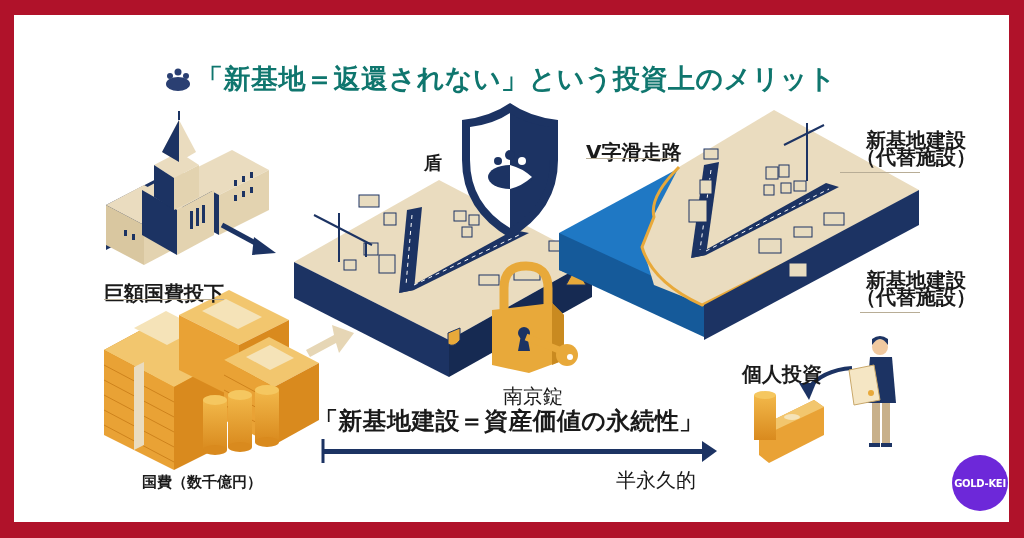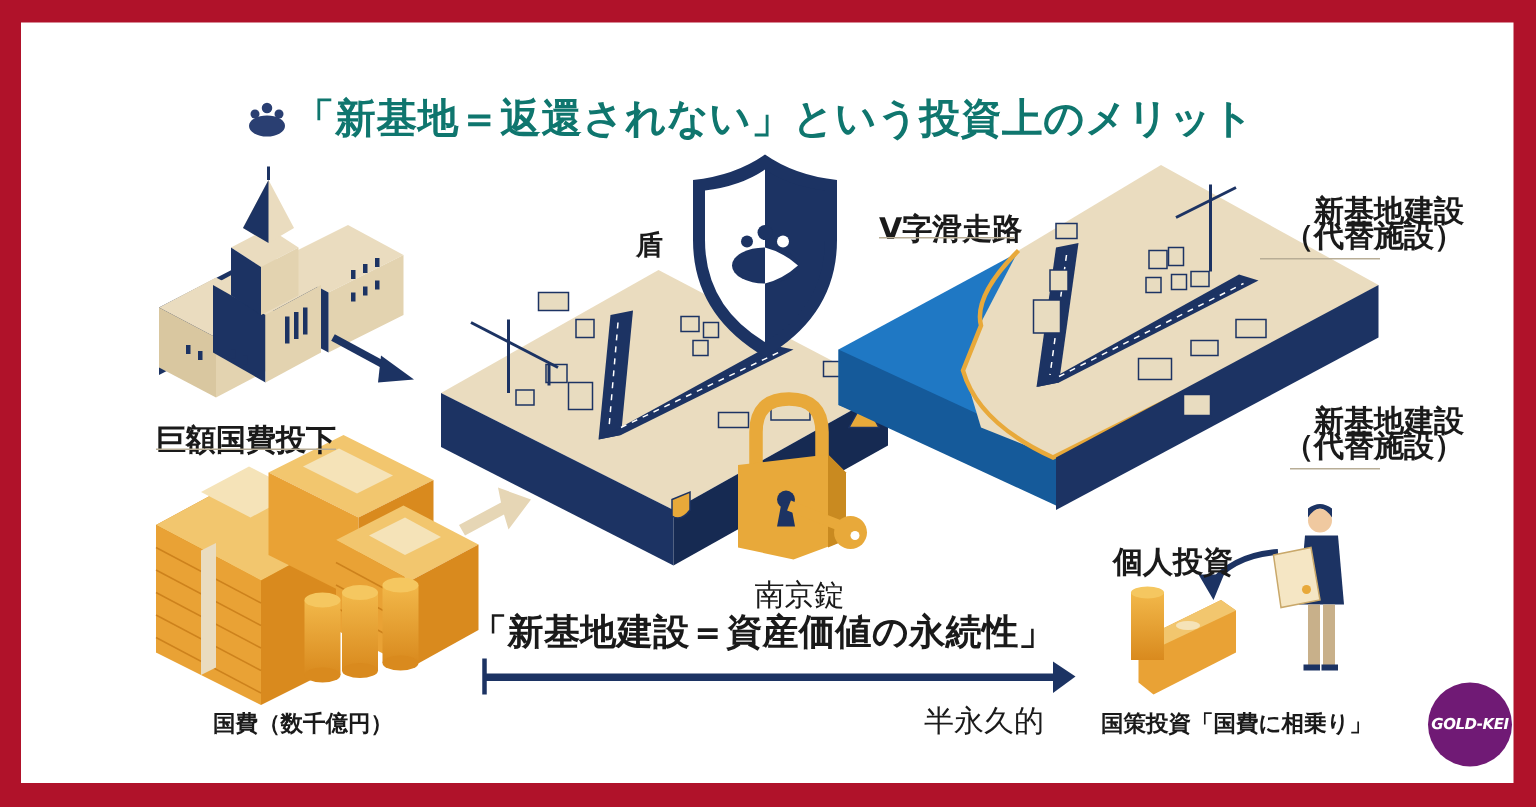--- a/index.html
+++ b/index.html
@@ -13,25 +13,25 @@
     position: absolute; left: 150px; top: 44px; height: 40px;
     display: flex; align-items: center; gap: 4px;
     color: #0f766e; font-weight: bold; font-size: 27px; letter-spacing: 0.5px; white-space: nowrap;
   }
   .title svg { width: 28px; height: 28px; }
   .label { position: absolute; color: #1a1a1a; font-weight: bold; white-space: nowrap; }
   .label-sm { font-size: 20px; }
   .label-md { font-size: 15px; }
   .label-lg { font-size: 24px; letter-spacing: 0.3px; }
   .leader { position: absolute; height: 1px; background: #b8ad96; }
-  .stack { line-height: 17px; text-align: right; }
+  .stack { line-height: 17px; text-align: center; }
   .badge {
     position: absolute; left: 938px; top: 440px; width: 56px; height: 56px; border-radius: 50%;
-    background: #701a75; color: #fff; font-size: 10px; font-weight: bold;
-    display: flex; align-items: center; justify-content: center; letter-spacing: -0.3px; font-style: italic;
+    background: #6d28d9; color: #fff; font-size: 10px; font-weight: bold;
+    display: flex; align-items: center; justify-content: center; letter-spacing: -0.3px;
   }
   svg.illu { position: absolute; left: 0; top: 0; }
 </style>
 </head>
 <body>
 
 <div class="frame">
 
   <svg class="illu" width="995" height="507" viewBox="0 0 995 507">
     <defs>
@@ -276,16 +276,15 @@
     <div>（代替施設）</div>
   </div>
   <div class="leader" style="left:846px; top:297px; width:60px;"></div>
 
   <div class="label label-lg" style="left:300px; top:390px;">「新基地建設＝資産価値の永続性」</div>
 
   <div class="label label-sm" style="left:602px; top:452px; font-weight:normal;">半永久的</div>
 
   <div class="label label-sm" style="left:728px; top:346px;">個人投資</div>
 
-  <div class="label label-md" style="left:720px; top:458px;">国策投資「国費に相乗り」</div>
 
   <div class="badge">GOLD-KEI</div>
 </div>
 
 </body></html>

